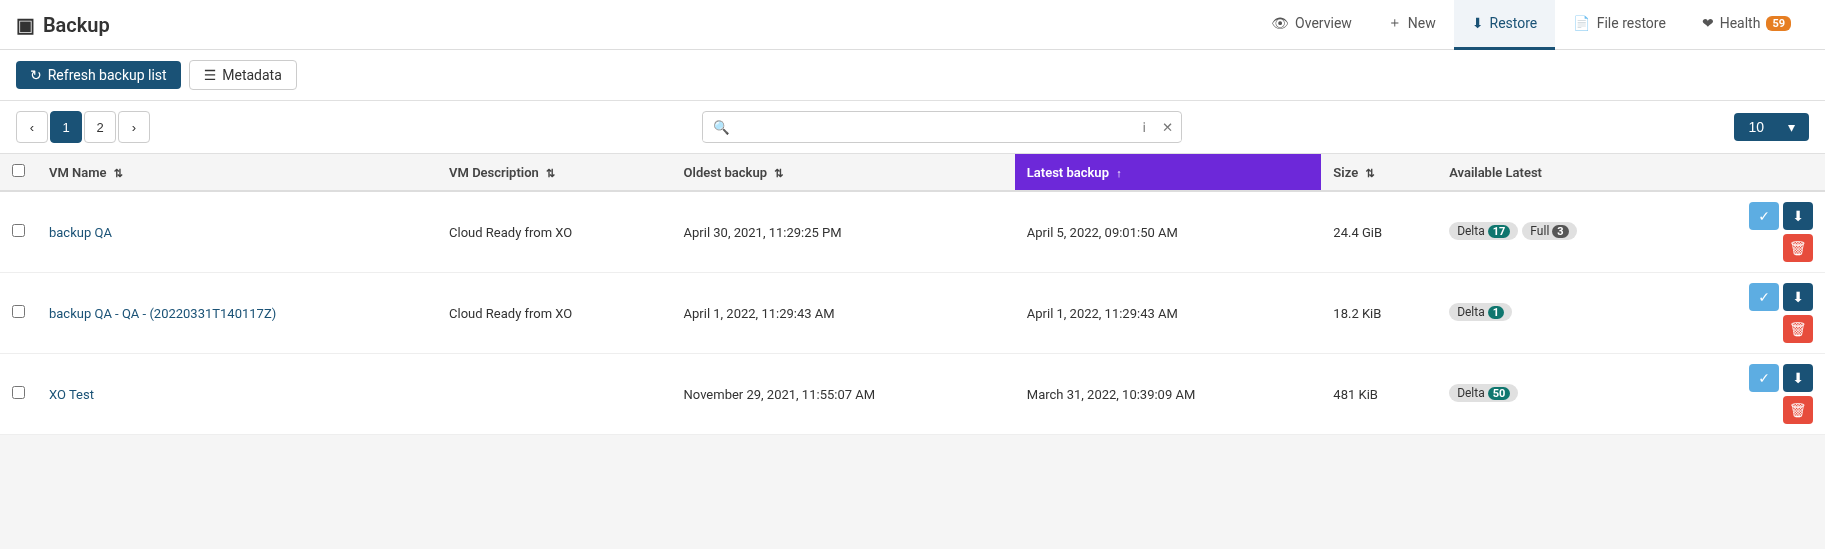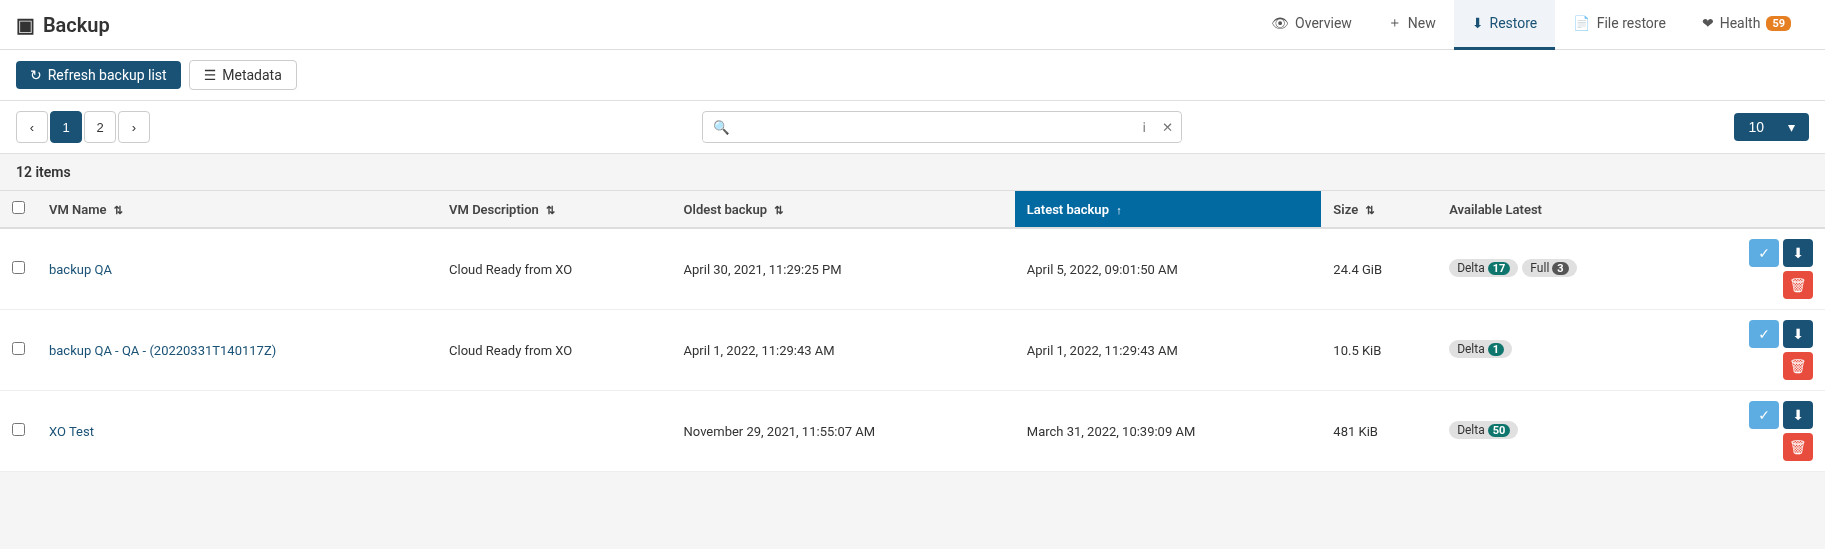--- a/index.html
+++ b/index.html
@@ -198,21 +198,21 @@
       padding: 10px 12px;
       text-align: left;
       font-weight: 600;
       font-size: 13px;
       color: #444;
       white-space: nowrap;
       cursor: pointer;
       user-select: none;
     }
     thead th.active-sort {
-      background: #0369a1;
+      background: #6d28d9;
       color: #fff;
     }
     thead th .sort-arrow {
       margin-left: 4px;
       font-size: 11px;
     }
     .th-checkbox {
       width: 36px;
     }
     tbody tr {
@@ -330,21 +330,20 @@
       <button class="search-clear-btn">✕</button>
     </div>
   </div>
   <button class="per-page-btn">
     <span>10</span>
     <span>▾</span>
   </button>
 </div>
 
 <div class="table-container">
-  <div class="items-count">12 items</div>
   <table>
     <thead>
       <tr>
         <th class="th-checkbox">
           <input type="checkbox" style="">
         </th>
         <th>
           <span>VM Name</span>
           <span class="sort-arrow">⇅</span>
         </th>
@@ -388,21 +387,21 @@
       <button class="action-btn btn-delete">🗑</button>
     </div>
   </td>
         </tr>
         <tr>
           <td class="td-checkbox"><input type="checkbox" style=""></td>
           <td class="vm-name">backup QA - QA - (20220331T140117Z)</td>
           <td>Cloud Ready from XO</td>
           <td>April 1, 2022, 11:29:43 AM</td>
           <td>April 1, 2022, 11:29:43 AM</td>
-          <td>10.5 KiB</td>
+          <td>18.2 KiB</td>
           <td><span class="backup-tag">Delta <span class="tag-badge">1</span></span></td>
           <td>
     <div class="action-row">
       <button class="action-btn btn-check">✓</button>
       <button class="action-btn btn-download">⬇</button>
     </div>
     <div class="action-row" style="margin-top:4px;">
       <button class="action-btn btn-delete">🗑</button>
     </div>
   </td>

